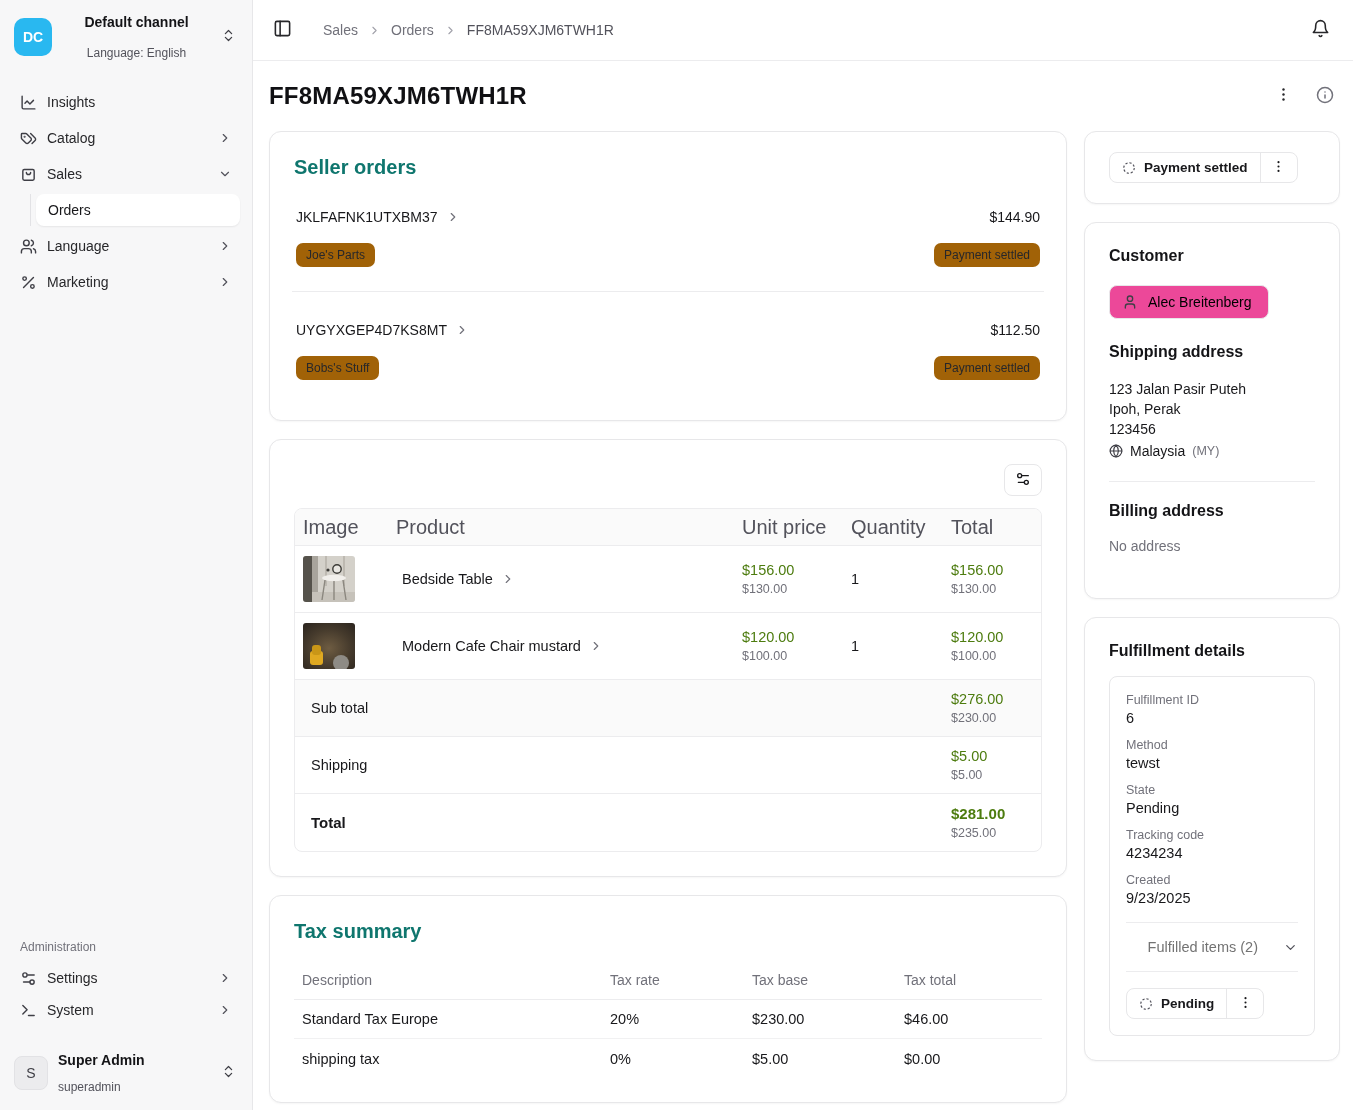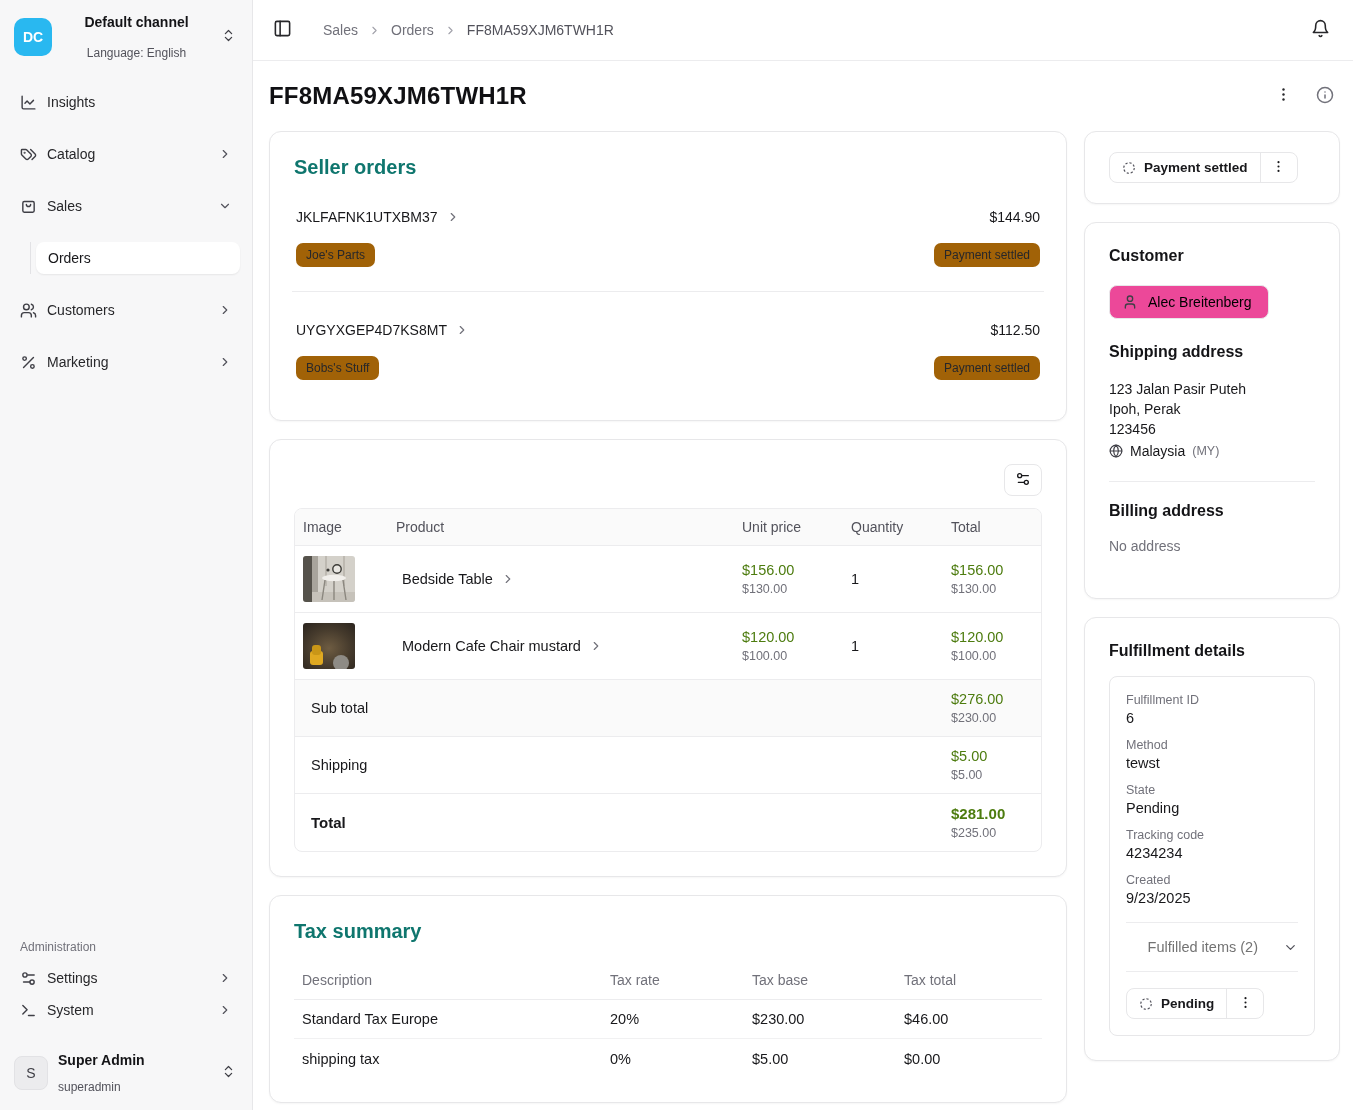--- a/index.html
+++ b/index.html
@@ -10,21 +10,21 @@
   
   .sidebar { width:253px; min-width:253px; background:#f7f7f8; border-right:1px solid #e7e7e9;
     display:flex; flex-direction:column; padding:10px 12px 12px; }
   .channel { display:flex; align-items:center; gap:10px; padding:4px 4px 4px 2px; border-radius:10px; cursor:pointer;text-align:center; }
   .channel-avatar { width:38px; height:38px; border-radius:10px; background:#29b8f0; color:#fff;
     font-weight:bold; font-size:14px; display:flex; align-items:center; justify-content:center; }
   .channel-meta { flex:1; min-width:0; }
   .channel-name { font-size:14px; font-weight:bold; color:#141417; }
   .channel-lang { font-size:12px; color:#52525b; margin-top:16px; }
   .updown { color:#3f3f46; }
-  nav.side-nav { margin-top:22px; display:flex; flex-direction:column; gap:20px; }
+  nav.side-nav { margin-top:22px; display:flex; flex-direction:column; gap:4px; }
   .nav-item { display:flex; align-items:center; gap:10px; height:32px; padding:0 8px; border-radius:8px;
     font-size:14px; color:#27272a; cursor:pointer; }
   .nav-item .nicon { width:17px; height:17px; color:#3f3f46; display:flex; }
   .nav-item .nlabel { flex:1; }
   .nav-item .chev { color:#52525b; display:flex; }
   .nav-sub-wrap { margin-left:18px; border-left:1px solid #e2e2e5; padding-left:5px; }
   .nav-sub { display:flex; align-items:center; height:32px; padding:0 12px; border-radius:8px;
     font-size:14px; color:#18181b; cursor:pointer; }
   .nav-sub.active { background:#fff; box-shadow:0 1px 2px rgba(0,0,0,.07); }
   .sidebar-bottom { margin-top:auto; }
@@ -72,21 +72,21 @@
     padding:5px 10px; border-radius:7px; }
   .so-divider { border-top:1px solid #ececee; margin:24px -2px 0; }
 
   
   .tbl-toolbar { display:flex; justify-content:flex-end; }
   .sq-btn { width:38px; height:32px; border:1px solid #e7e7e9; background:#fff; border-radius:8px;
     display:flex; align-items:center; justify-content:center; color:#18181b; cursor:pointer; }
   .order-table { margin-top:12px; border:1px solid #ececee; border-radius:8px; overflow:hidden; }
   .t-row { display:grid; grid-template-columns:93px 1fr 109px 100px 98px; align-items:center; }
   .t-head { background:#fafafa; border-bottom:1px solid #ececee; height:37px; }
-  .t-head .t-cell { font-size:14px; color:#52525b; }
+  .t-head .t-cell { font-size:20px; color:#52525b; }
   .t-cell { padding:0 8px; }
   .t-cell.first { padding-left:8px; }
   .t-body-row { border-bottom:1px solid #ececee; height:67px; }
   .prod-img { width:52px; height:46px; border-radius:3px; overflow:hidden; display:block; margin-left:0; }
   .prod-link { display:flex; align-items:center; gap:8px; font-size:14.5px; font-weight:500; cursor:pointer; padding-left:6px; }
   .prod-link .chev { color:#71717a; display:flex; }
   .price-main { font-size:14.5px; color:#4d7c0f; }
   .price-net { font-size:12.5px; color:#71717a; margin-top:4px; }
   .sum-row { display:grid; grid-template-columns:1fr 98px; align-items:center; height:57px; border-bottom:1px solid #ececee; }
   .sum-row:last-child { border-bottom:none; }
@@ -196,21 +196,21 @@
       </div>
       <div class="nav-item">
         <span class="nicon">
             <svg width="17" height="17" viewBox="0 0 24 24" fill="none" stroke="currentColor" stroke-width="2" stroke-linecap="round" stroke-linejoin="round">
               <path d="M16 21v-2a4 4 0 0 0-4-4H6a4 4 0 0 0-4 4v2"></path>
               <circle cx="9" cy="7" r="4"></circle>
               <path d="M22 21v-2a4 4 0 0 0-3-3.87"></path>
               <path d="M16 3.13a4 4 0 0 1 0 7.75"></path>
             </svg>
           </span>
-        <span class="nlabel">Customers</span>
+        <span class="nlabel">Language</span>
         <span class="chev">
             <svg width="14" height="14" viewBox="0 0 24 24" fill="none" stroke="currentColor" stroke-width="2" stroke-linecap="round" stroke-linejoin="round">
               <path d="m9 18 6-6-6-6"></path>
             </svg>
           </span>
       </div>
       <div class="nav-item">
         <span class="nicon">
             <svg width="17" height="17" viewBox="0 0 24 24" fill="none" stroke="currentColor" stroke-width="2" stroke-linecap="round" stroke-linejoin="round">
               <line x1="19" y1="5" x2="5" y2="19"></line>

